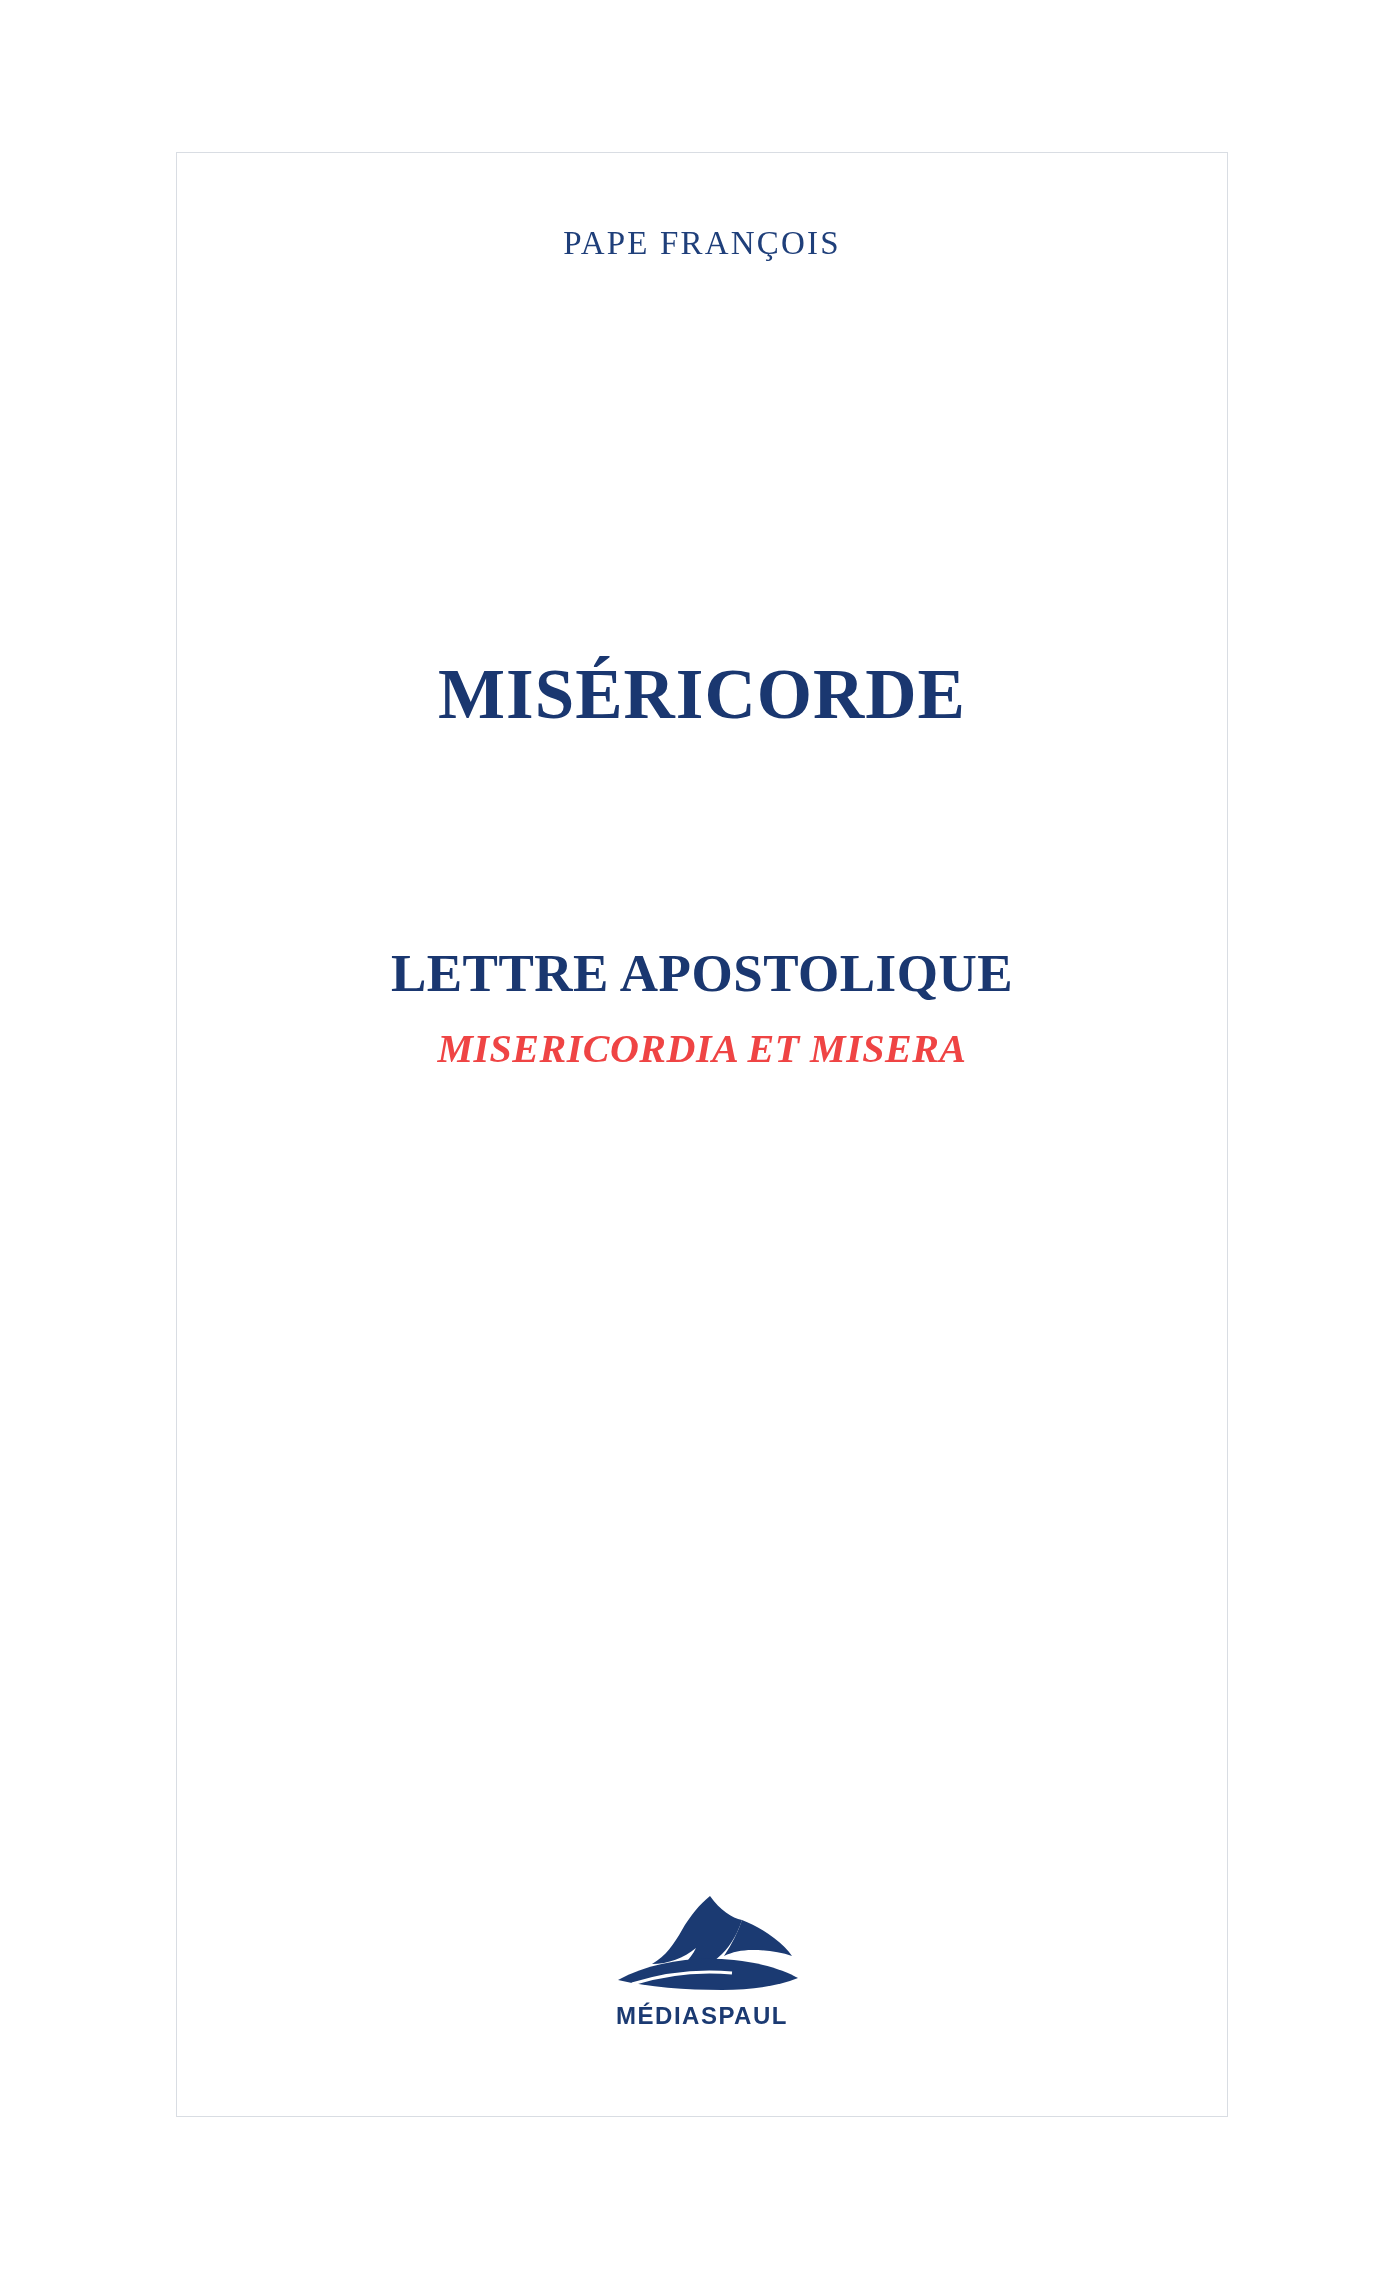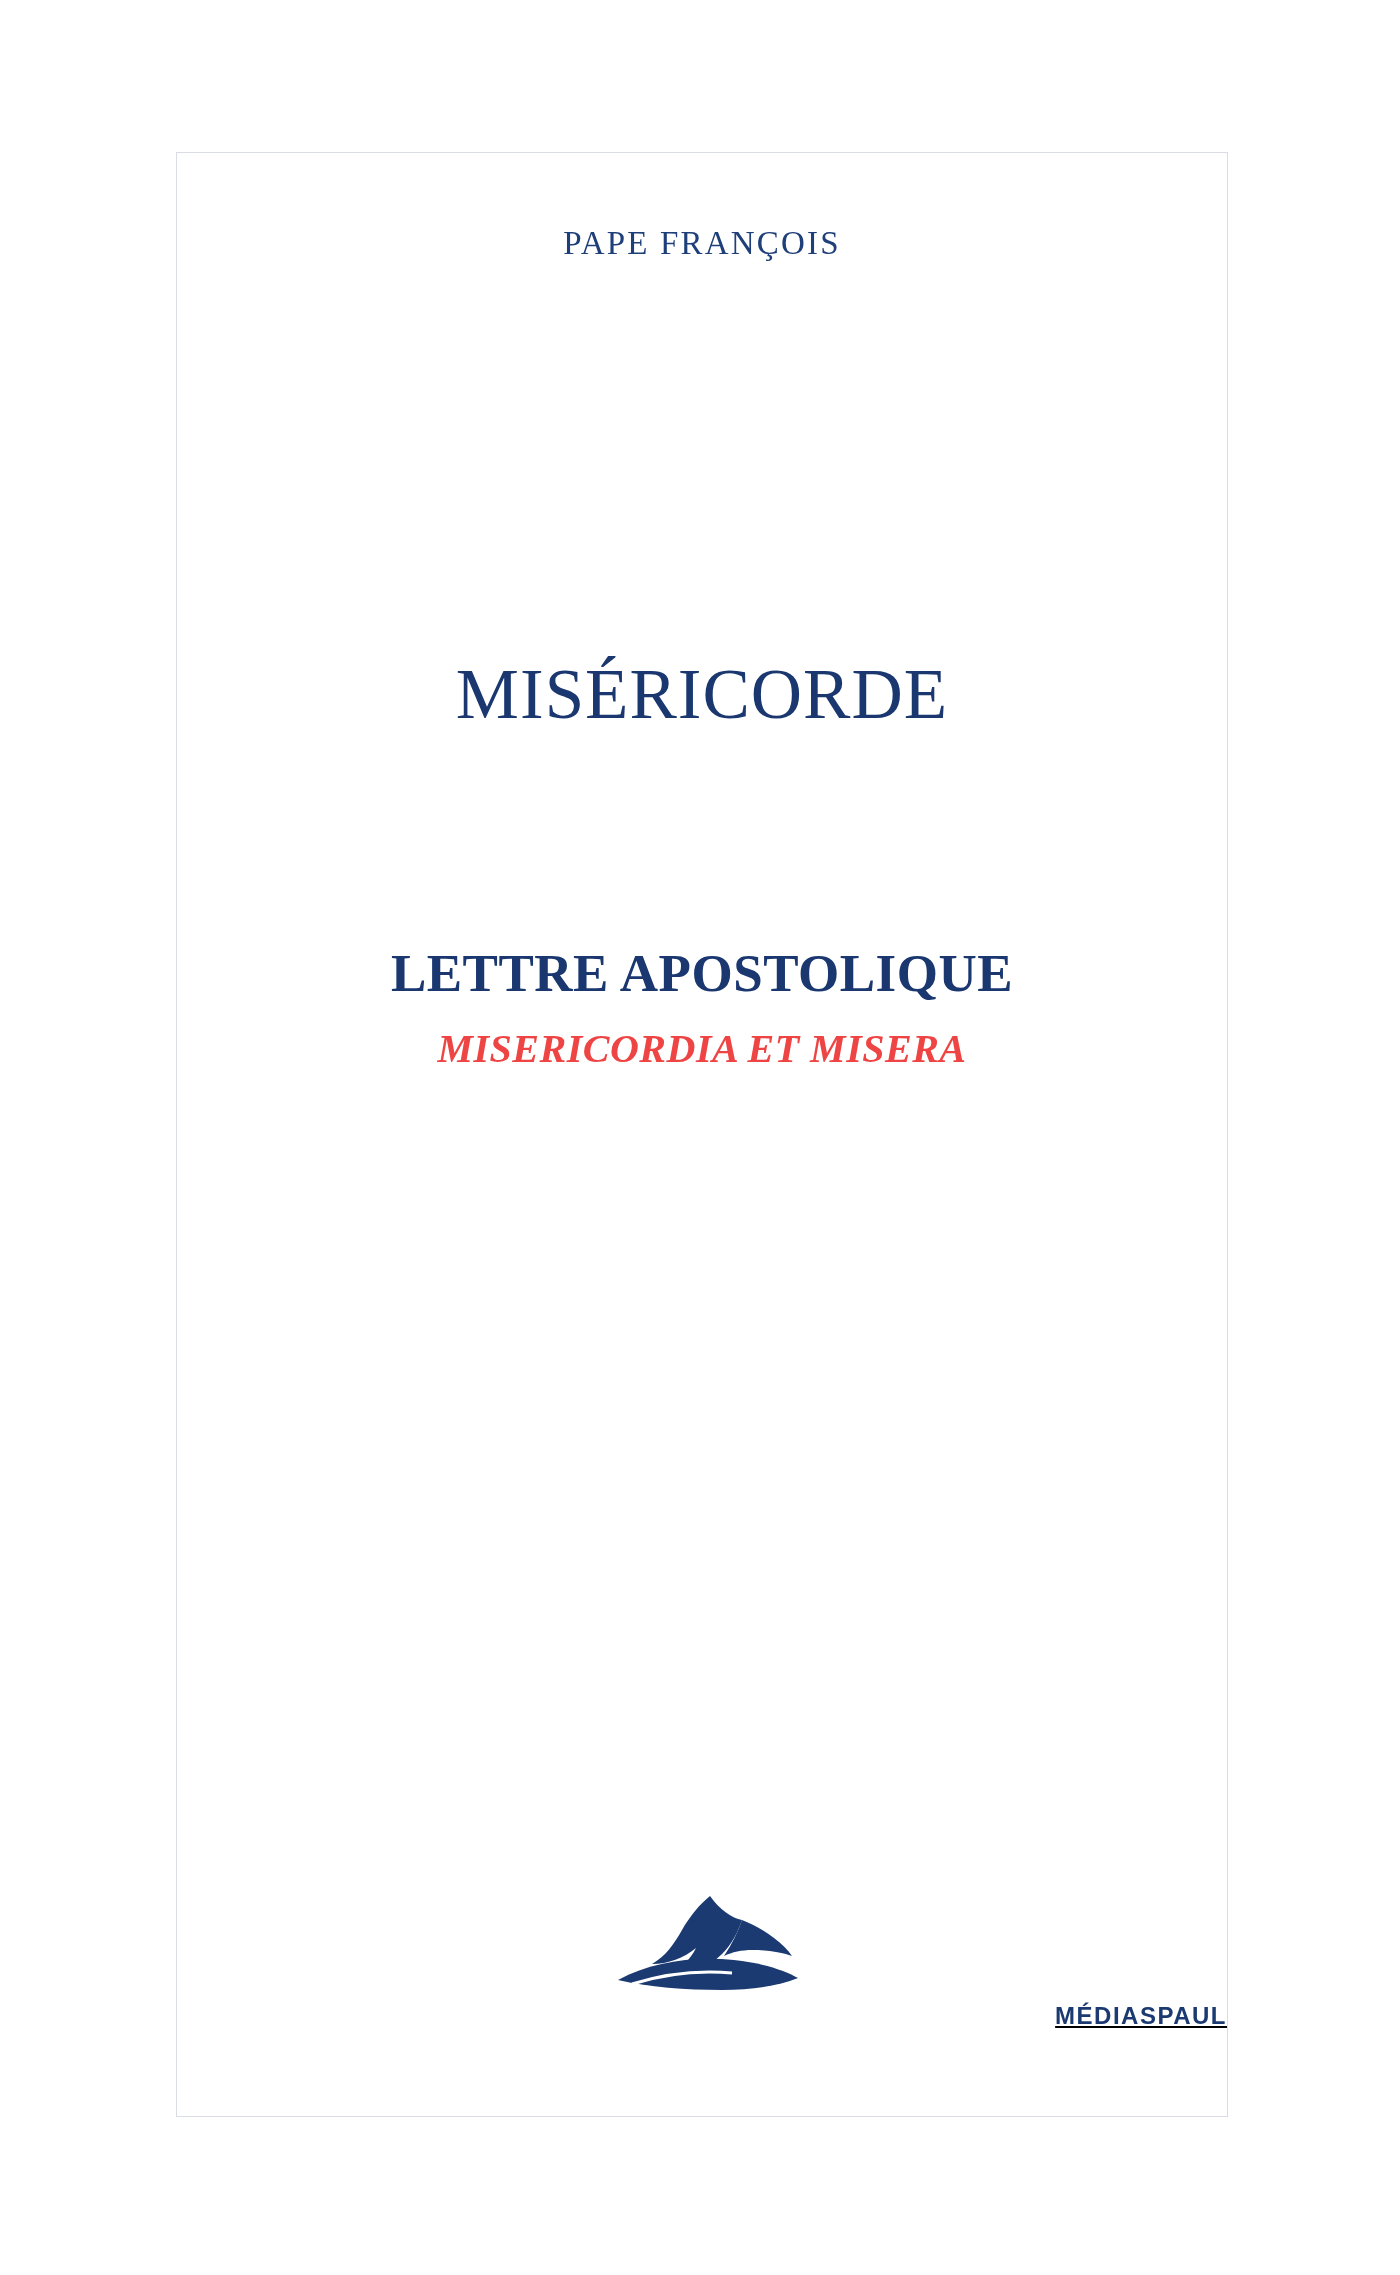--- a/index.html
+++ b/index.html
@@ -50,21 +50,21 @@
     top: 500px;
     width: 100%;
     text-align: center;
   }
   .title-line {
     color: #1a3770;
     font-family: "Liberation Serif", serif;
     font-size: 71px;
     line-height: 1.16;
     letter-spacing: 1px;
-    font-weight: 400;
+    font-weight: 700;
   }
   .subtitle-block {
     position: absolute;
     left: 0;
     top: 790px;
     width: 100%;
     text-align: center;
   }
   .subtitle-main {
     color: #1a3770;
@@ -80,22 +80,21 @@
     font-size: 40px;
     font-weight: bold;
     font-style: italic;
     letter-spacing: 0.5px;
   }
   .publisher {
     position: absolute;
     left: 0;
     bottom: 86px;
     width: 100%;
-    text-align: right;
-    text-decoration: underline;
+    text-align: center;
   }
   .publisher-mark {
     display: block;
     margin: 0 auto;
     width: 220px;
     height: 118px;
   }
   .publisher-name {
     margin-top: -4px;
     color: #1b3a72;

